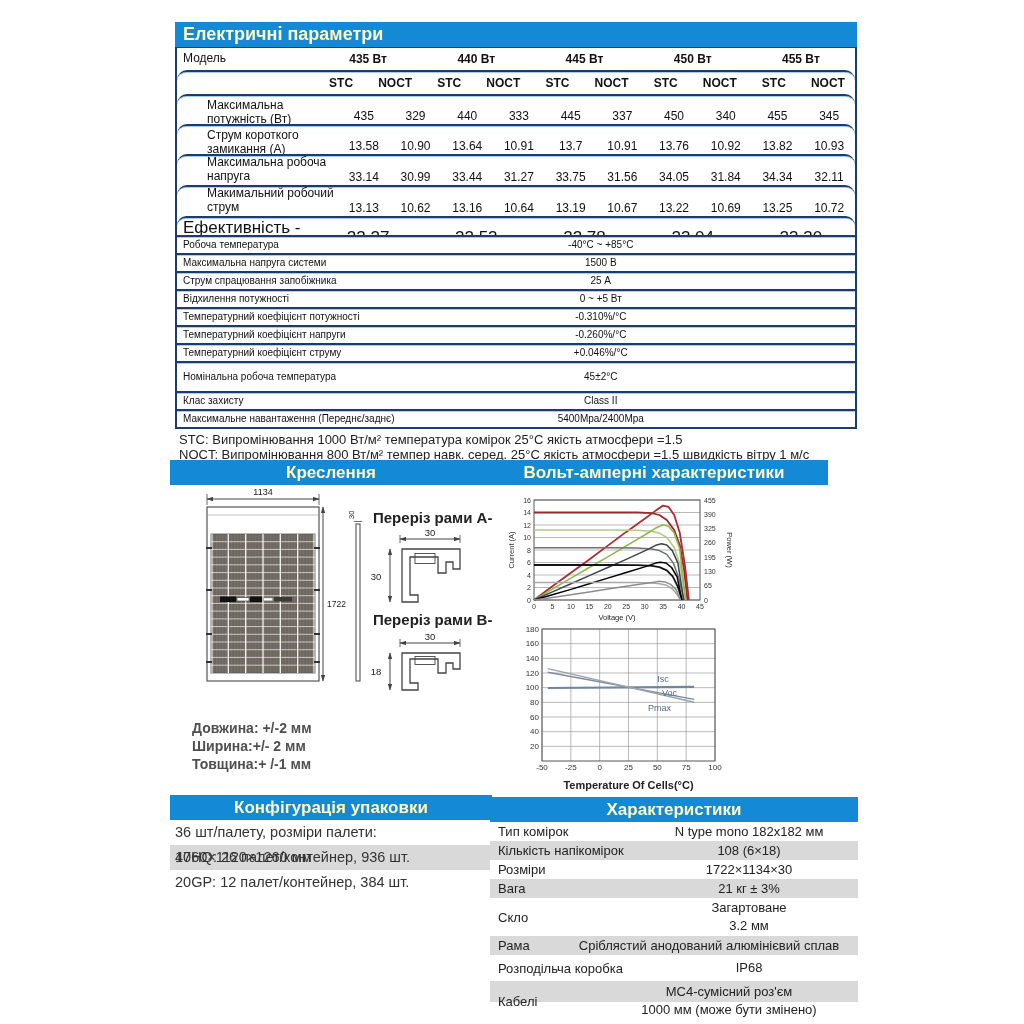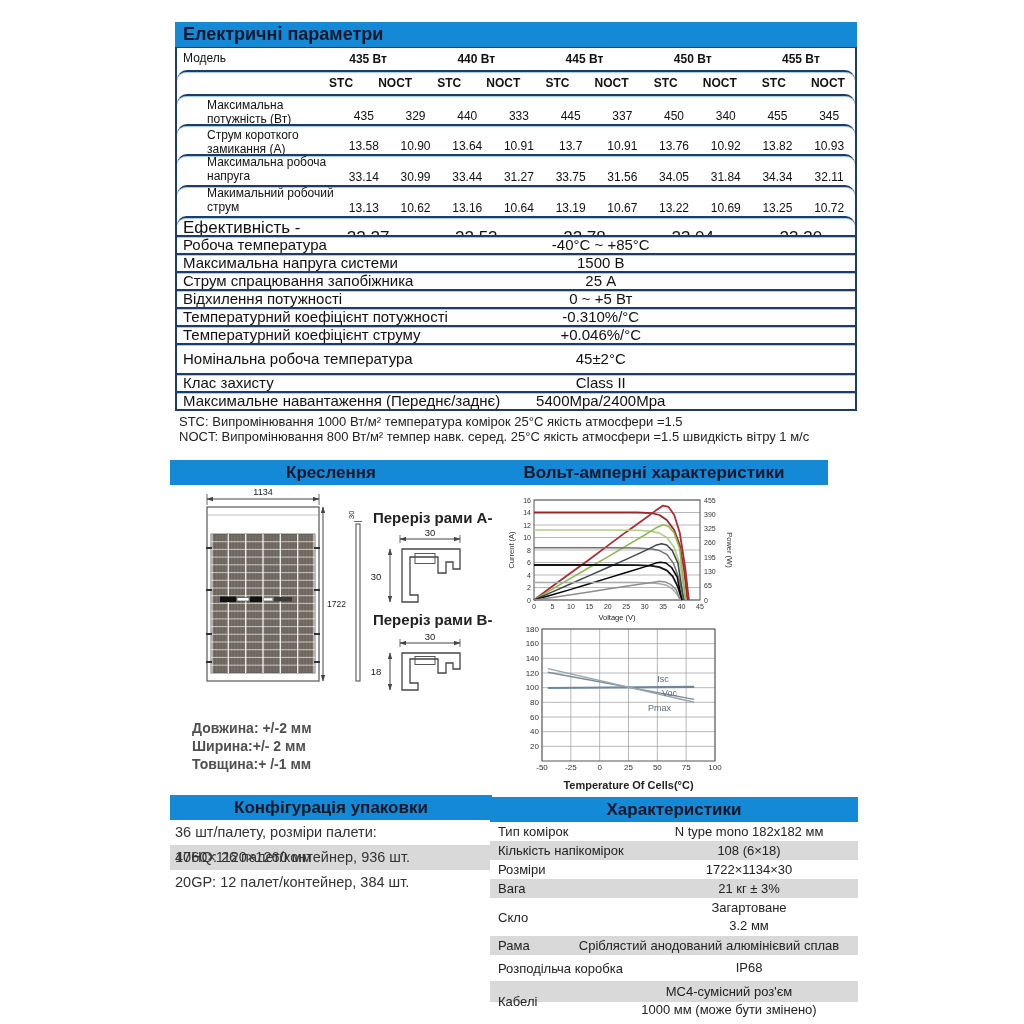--- a/index.html
+++ b/index.html
@@ -1,39 +1,39 @@
 <!DOCTYPE html>
 <html><head>
 <meta charset="utf-8">
 <style>
   html,body{margin:0;padding:0;background:#fff;}
   #page{position:relative;width:1024px;height:1024px;background:#fff;
         font-family:"Liberation Sans", sans-serif;color:#111;overflow:hidden;}
-  .blue-bar{background:#1489d6;color:#0f172a;font-weight:bold;font-size:17px;height:25px;line-height:25px;}
+  .blue-bar{background:#1489d6;color:#fef9c3;font-weight:bold;font-size:17px;height:25px;line-height:25px;}
   .blue-bar.left{text-align:left;padding-left:8px;font-size:18px;}
   .blue-bar.center{text-align:center;}
   
   #etable{position:absolute;left:175px;top:22px;width:682px;}
   .egrid{border:2px solid #1b3c6d;border-top:1px solid #1b3c6d;font-size:12px;}
   .erow{display:grid;grid-template-columns:137px repeat(10,1fr);align-items:center;
         border-top:2px solid #1b3c6d;box-shadow:inset 0 1px 0 #a8cdec;position:relative;background:#fff;border-radius:10px;}
   .erow:first-child{border-top:none;box-shadow:none;}
   .erow .lbl{padding-left:6px;text-align:left;white-space:pre-line;line-height:1.15;}
   .erow .v{text-align:center;}
   .span2{grid-column:span 2;text-align:center;}
   .bold{font-weight:bold;}
   .r-model{height:22px;}
   .r-cond{height:22px;}
   .r-split{height:28px;padding-left:24px;}
   .r-split .lbl{align-self:start;padding-top:3px;}
   .r-split .v{align-self:end;padding-bottom:4px;}
   .r-mid{height:29px;padding-left:24px;}
   .r-eff{height:17px;font-size:17px;}
   .spec{display:block;height:16px;line-height:16px;border-top:2px solid #1b3c6d;
-        box-shadow:inset 0 1px 0 #a8cdec;position:relative;font-size:15px;background:#fff;}
+        box-shadow:inset 0 1px 0 #a8cdec;position:relative;font-size:10px;background:#fff;}
   .spec .slbl{display:inline-block;padding-left:6px;}
   .spec .sval{position:absolute;left:25%;width:75%;text-align:center;top:0;}
   .spec.tall{height:28px;line-height:28px;}
   .notes{font-size:13px;color:#222;padding:3px 0 0 4px;line-height:15px;}
   
   #sec-drawing{position:absolute;left:170px;top:460px;width:322px;}
   #sec-iv{position:absolute;left:480px;top:460px;width:348px;}
   #sec-pack{position:absolute;left:170px;top:795px;width:322px;}
   #sec-char{position:absolute;left:490px;top:797px;width:368px;}
   
@@ -165,20 +165,24 @@
         <span class="slbl">Струм спрацювання запобіжника</span>
         <span class="sval">25 А</span>
       </div>
       <div class="spec">
         <span class="slbl">Відхилення потужності</span>
         <span class="sval">0 ~ +5 Вт</span>
       </div>
       <div class="spec">
         <span class="slbl">Температурний коефіцієнт потужності</span>
         <span class="sval">-0.310%/°C</span>
+      </div>
+      <div class="spec">
+        <span class="slbl">Температурний коефіцієнт напруги</span>
+        <span class="sval">-0.260%/°C</span>
       </div>
       <div class="spec">
         <span class="slbl">Температурний коефіцієнт струму</span>
         <span class="sval">+0.046%/°C</span>
       </div>
       <div class="spec tall">
         <span class="slbl">Номінальна робоча температура</span>
         <span class="sval">45±2°C</span>
       </div>
       <div class="spec">

